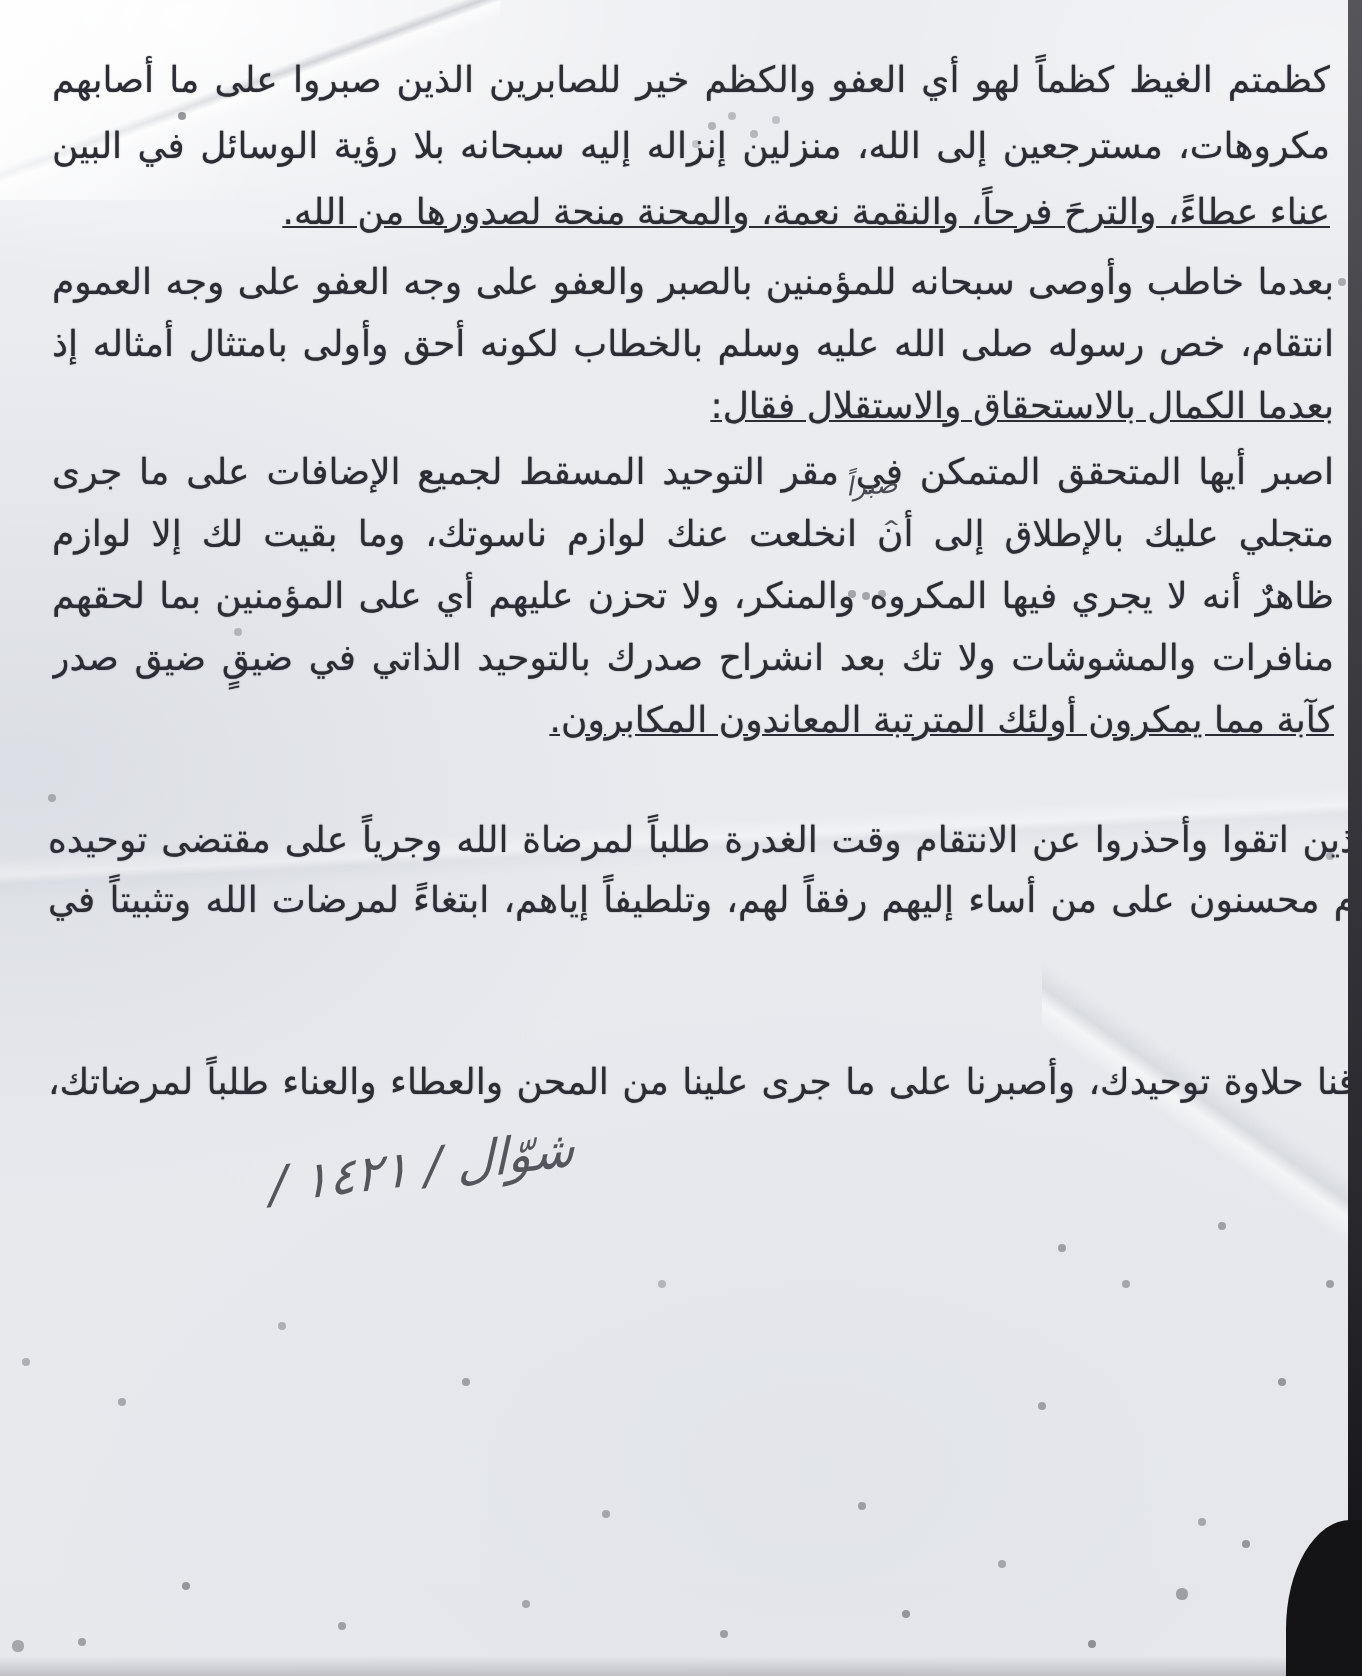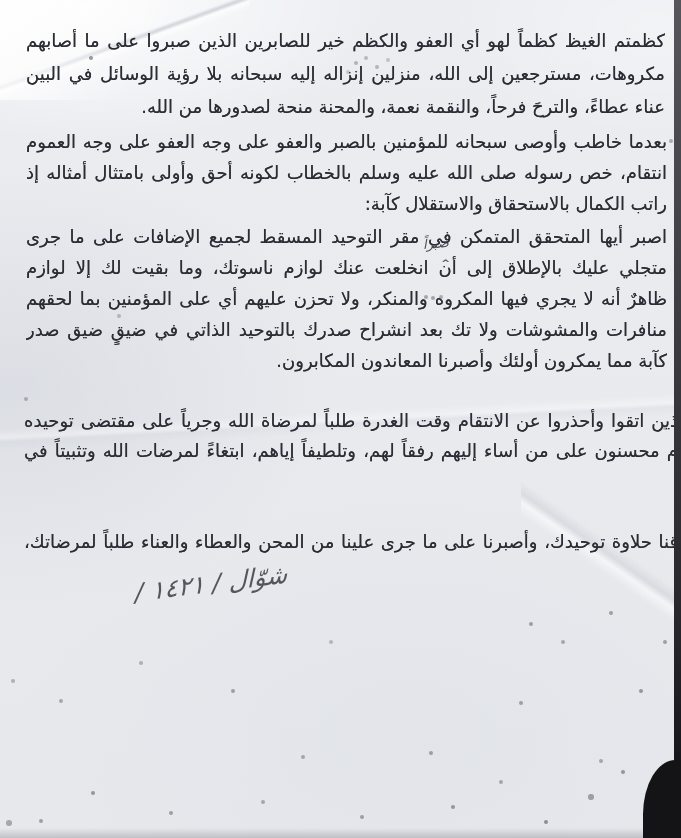--- a/index.html
+++ b/index.html
@@ -42,21 +42,21 @@
   .line{
     direction:rtl;
     text-align:justify;
     -moz-text-align-last:justify;
     text-align-last:justify;
     overflow:hidden;
     white-space:normal;
   }
   .p1 .line{height:33px;} .p2 .line{height:31px;} .p3 .line{height:31px;}
   .p4 .line{height:30px;} .p5 .line{height:31px;}
-  .line.last{text-align:left;-moz-text-align-last:right;text-align-last:right;}
+  .line.last{text-align:left;-moz-text-align-last:right;text-align-last:right;text-decoration:underline;}
   .gloss{
     position:absolute;left:423px;top:236px;z-index:3;
     color:#4a4a55;font-size:13px;transform:rotate(-4deg);
     font-style:italic;
   }
   .caret-mark{
     position:absolute;left:441px;top:257px;z-index:3;
     color:#55555f;font-size:11px;font-weight:bold;transform:scaleY(.8);
   }
   .hand-date{
@@ -136,29 +136,29 @@
 
   <div class="para p1">
     <div class="line">كظمتم الغيظ كظماً لهو أي العفو والكظم خير للصابرين الذين صبروا على ما أصابهم من</div>
     <div class="line">مكروهات، مسترجعين إلى الله، منزلين إنزاله إليه سبحانه بلا رؤية الوسائل في البين بل يعدون</div>
     <div class="line last">عناء عطاءً، والترحَ فرحاً، والنقمة نعمة، والمحنة منحة لصدورها من الله.</div>
   </div>
 
   <div class="para p2">
     <div class="line">بعدما خاطب وأوصى سبحانه للمؤمنين بالصبر والعفو على وجه العفو على وجه العموم وترك</div>
     <div class="line">انتقام، خص رسوله صلى الله عليه وسلم بالخطاب لكونه أحق وأولى بامتثال أمثاله إذ هو جامع</div>
-    <div class="line last">راتب الكمال بالاستحقاق والاستقلال كآبة:</div>
+    <div class="line last">بعدما الكمال بالاستحقاق والاستقلال فقال:</div>
   </div>
 
   <div class="para p3">
     <div class="line">اصبر أيها المتحقق المتمكن في مقر التوحيد المسقط لجميع الإضافات على ما جرى عليك من</div>
     <div class="line">متجلي عليك بالإطلاق إلى أن انخلعت عنك لوازم ناسوتك، وما بقيت لك إلا لوازم لاهوتك،</div>
     <div class="line">ظاهرٌ أنه لا يجري فيها المكروه والمنكر، ولا تحزن عليهم أي على المؤمنين بما لحقهم من</div>
     <div class="line">منافرات والمشوشات ولا تك بعد انشراح صدرك بالتوحيد الذاتي في ضيقٍ ضيق صدر وحزن</div>
-    <div class="line last">كآبة مما يمكرون أولئك وأصبرنا المعاندون المكابرون.</div>
+    <div class="line last">كآبة مما يمكرون أولئك المترتبة المعاندون المكابرون.</div>
   </div>
 
   <div class="para p4">
     <div class="line">ذين اتقوا وأحذروا عن الانتقام وقت الغدرة طلباً لمرضاة الله وجرياً على مقتضى توحيده والذين</div>
     <div class="line">م محسنون على من أساء إليهم رفقاً لهم، وتلطيفاً إياهم، ابتغاءً لمرضات الله وتثبيتاً في طريق</div>
   </div>
 
   <div class="para p5">
     <div class="line">قنا حلاوة توحيدك، وأصبرنا على ما جرى علينا من المحن والعطاء والعناء طلباً لمرضاتك،</div>
   </div>

